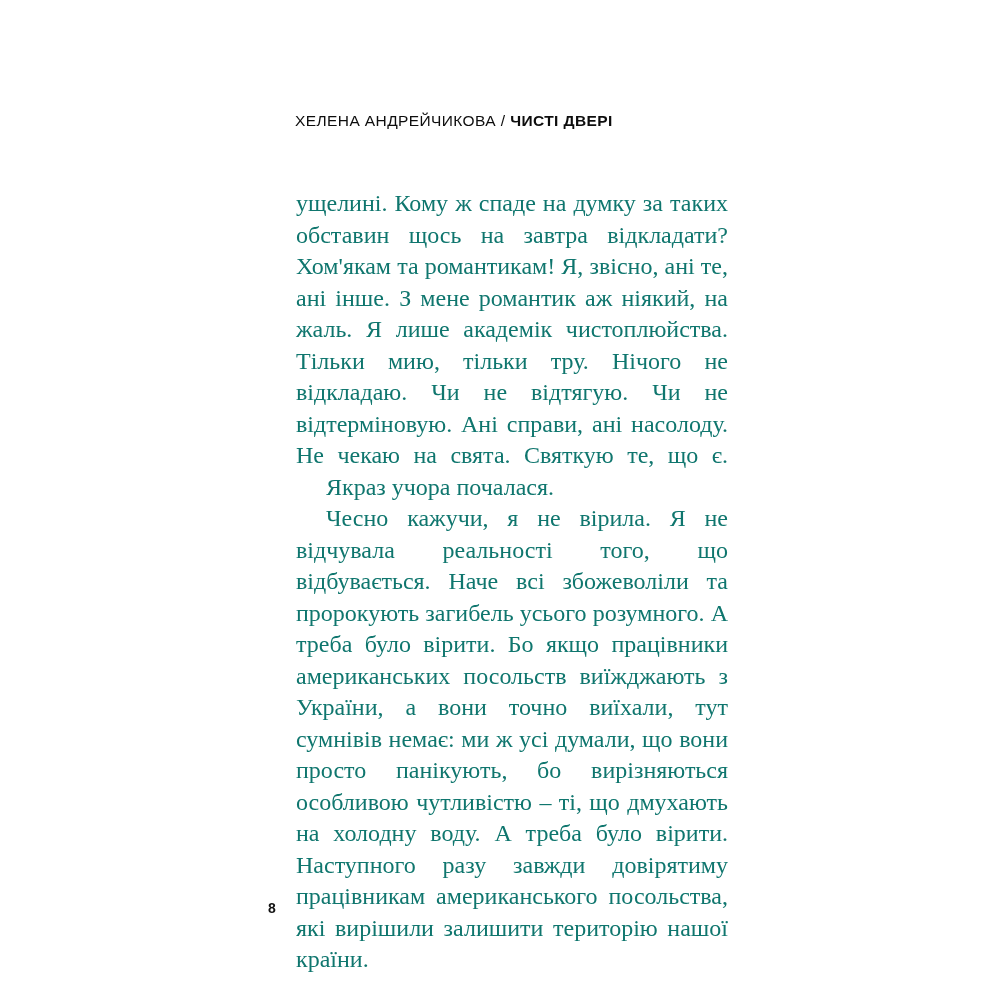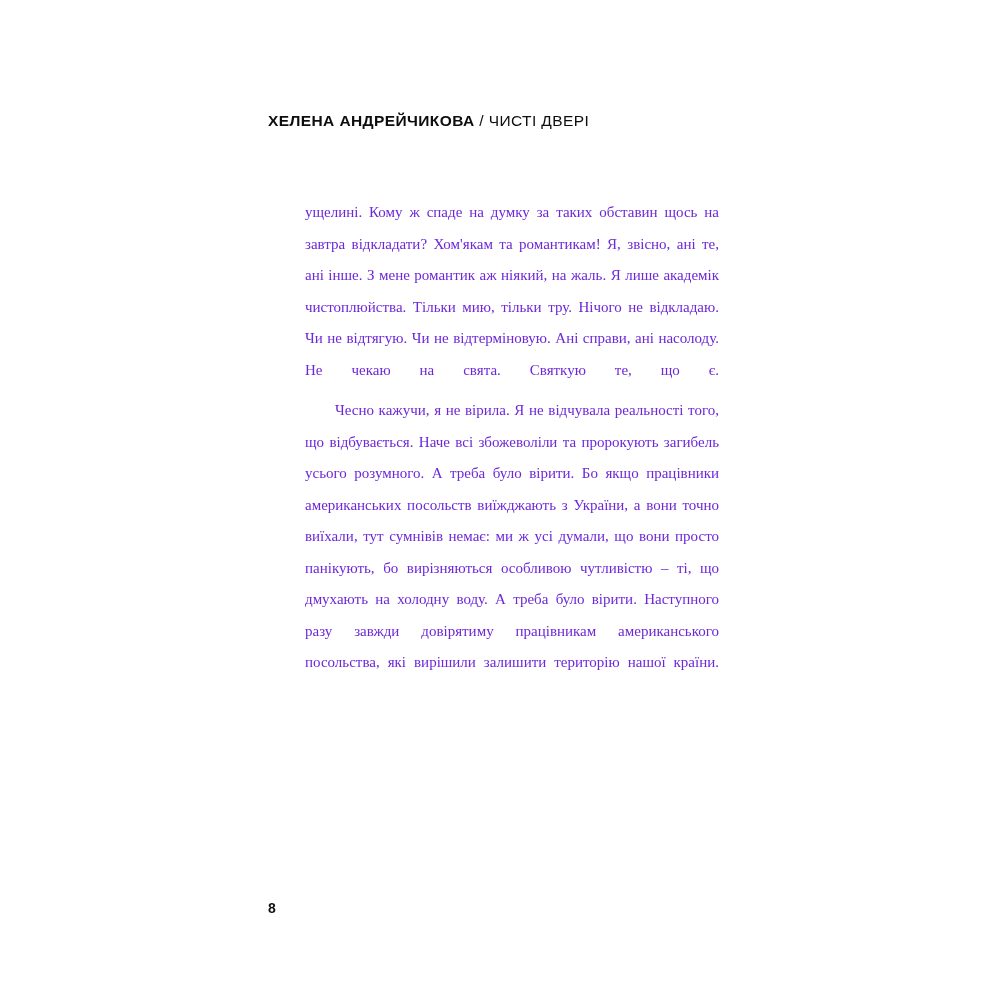--- a/index.html
+++ b/index.html
@@ -26,42 +26,43 @@
     top: 112px;
     left: 268px;
     width: 470px;
     font-family: "Liberation Sans", sans-serif;
     font-size: 15.5px;
     letter-spacing: 0.4px;
     color: #0d0d0d;
     white-space: nowrap;
   }
   .running-head .author {
-    font-weight: 700;
+    font-weight: 400;
+    margin-left: 27px;
   }
   .running-head .sep {
     font-weight: 400;
   }
   .running-head .title {
-    font-weight: 400;
+    font-weight: 700;
   }
   .text-body {
     position: absolute;
     top: 188px;
     left: 296px;
     width: 432px;
   }
   .para {
-    margin: 9px;
-    font-size: 15px;
+    margin: 0;
+    font-size: 24px;
     line-height: 31.5px;
     text-align: justify;
     text-justify: inter-word;
     hyphens: manual;
-    color: #6d28d9;
+    color: #0f766e;
   }
   .para.indent {
     text-indent: 30px;
   }
   .para.cont {
     text-indent: 0;
   }
   .para.last-line-full {
     text-align-last: justify;
   }
@@ -79,18 +80,19 @@
 <body>
 
 <div class="page">
 
   <div class="running-head">
     <span class="author">ХЕЛЕНА АНДРЕЙЧИКОВА</span><span class="sep"> / </span><span class="title">ЧИСТІ ДВЕРІ</span>
   </div>
 
   <div class="text-body">
     <p class="para cont last-line-full">ущелині. Кому ж спаде на думку за таких обставин щось на завтра відкладати? Хом'якам та романтикам! Я, звісно, ані те, ані інше. З мене романтик аж ніякий, на жаль. Я лише академік чистоплюйства. Тільки мию, тільки тру. Нічого не відкладаю. Чи не відтягую. Чи не відтерміновую. Ані справи, ані насолоду. Не чекаю на свята. Святкую те, що є.</p>
+    <p class="para indent">Якраз учора почалася.</p>
     <p class="para indent last-line-full">Чесно кажучи, я не вірила. Я не відчувала реальності того, що відбувається. Наче всі збожеволіли та пророкують загибель усього розумного. А треба було вірити. Бо якщо працівники американських посольств виїжджають з України, а вони точно виїхали, тут сумнівів немає: ми ж усі думали, що вони просто панікують, бо вирізняються особливою чутливістю – ті, що дмухають на холодну воду. А треба було вірити. Наступного разу завжди довірятиму працівникам американського посольства, які вирішили залишити територію нашої країни.</p>
   </div>
 
   <div class="folio">8</div>
 
 </div>
 
 </body></html>

